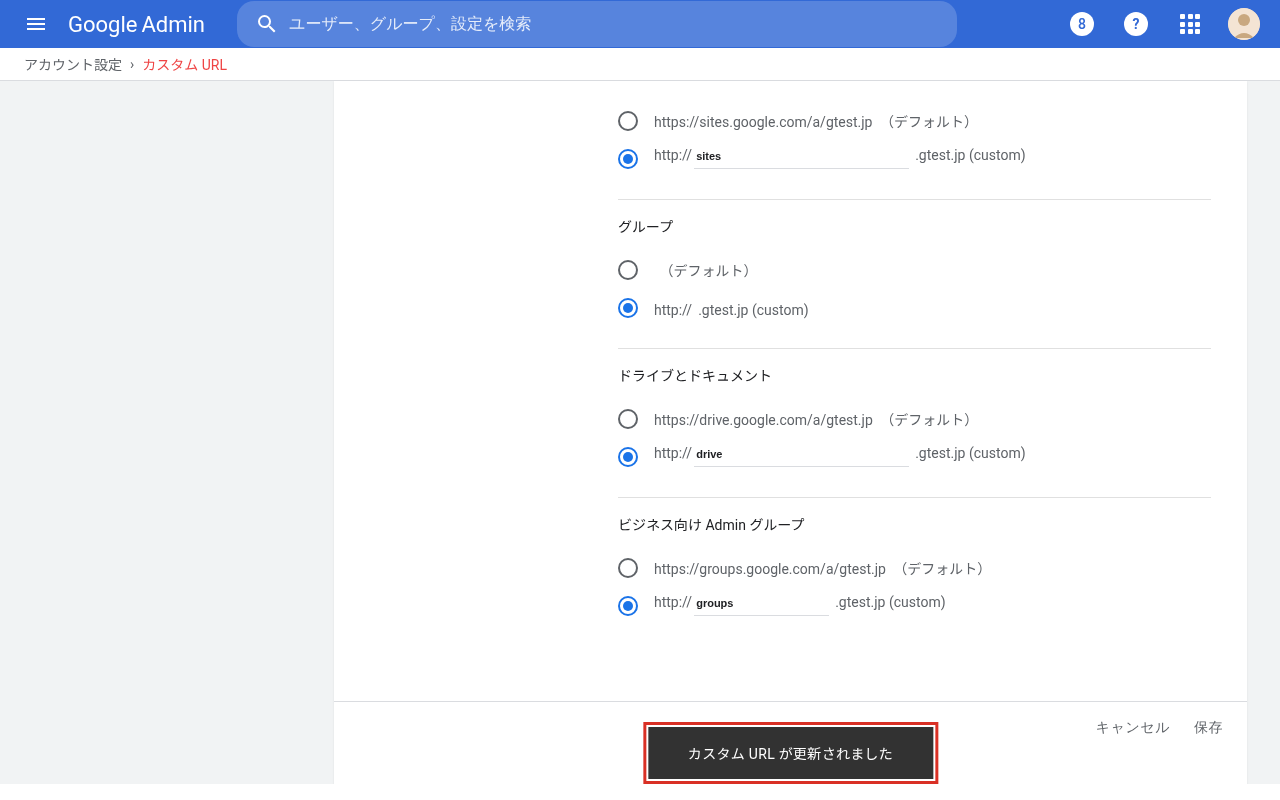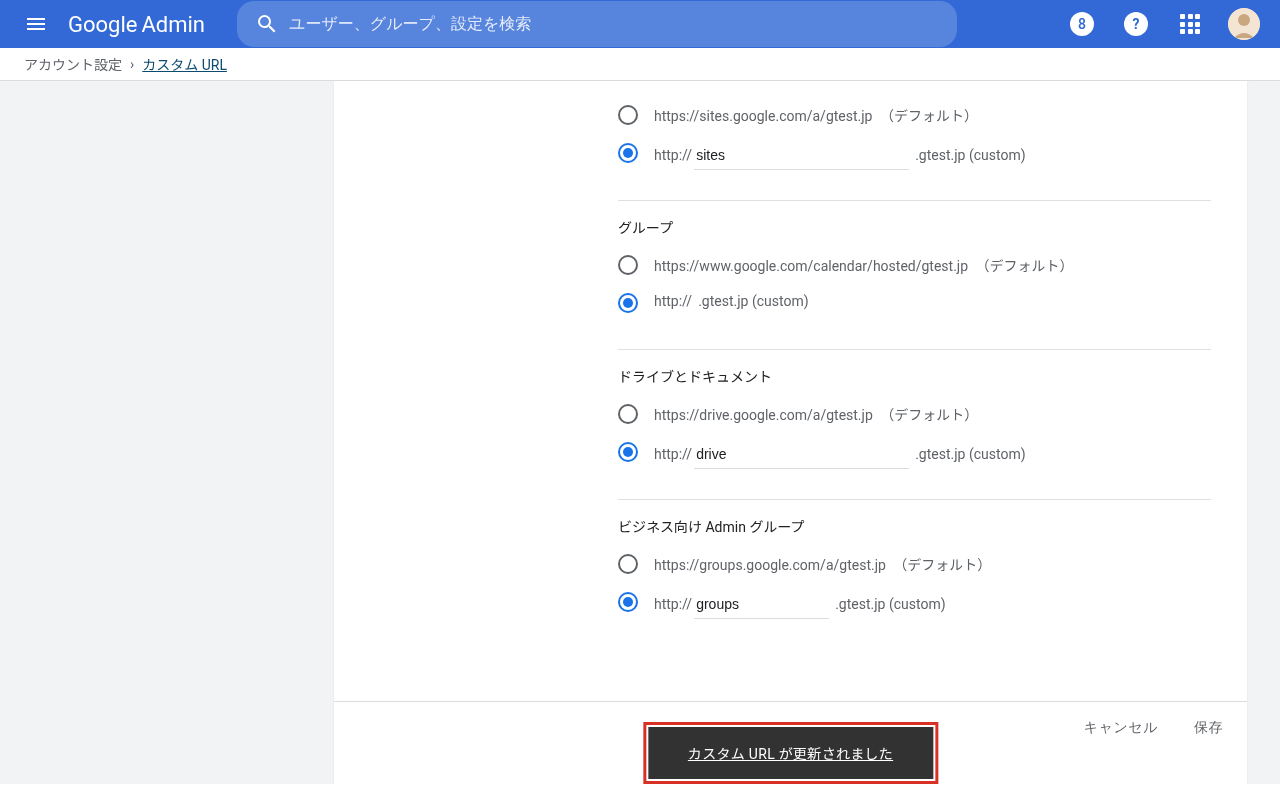--- a/index.html
+++ b/index.html
@@ -18,48 +18,48 @@
   .header-right { margin-left: auto; display: flex; align-items: center; gap: 6px; }
   .hdr-icon-btn { width: 48px; height: 48px; display: flex; align-items: center; justify-content: center; cursor: pointer; border-radius: 50%; }
   .circle-icon { width: 24px; height: 24px; border-radius: 50%; background: #fff; display: flex; align-items: center; justify-content: center; color: #3269d6; font-size: 14px; font-weight: 500; }
   .apps-icon { width: 20px; height: 20px; display: grid; grid-template-columns: repeat(3,1fr); grid-template-rows: repeat(3,1fr); gap: 2.5px; }
   .apps-icon span { background: #fff; border-radius: 1px; }
   .avatar { width: 32px; height: 32px; border-radius: 50%; background: #e8d4c0; display:flex; align-items:center; justify-content:center; overflow:hidden; }
   
   .breadcrumb { height: 33px; border-bottom: 1px solid #dadce0; display: flex; align-items: center; padding: 0 24px; font-size: 14px; color: #5f6368; gap: 8px; }
   .breadcrumb a { color: #5f6368; text-decoration: none; cursor: pointer; }
   .breadcrumb .chev { color: #5f6368; }
-  .breadcrumb .current { color: #0c4a6e; text-decoration: underline; }
+  .breadcrumb .current { color: #ef4444; }
   
   .page { display: flex; background: #f1f3f4; min-height: calc(800px - 97px); }
   .left-space { width: 334px; background: #f1f3f4; }
   .content-card { flex: 1; background: #fff; margin-right: 33px; position: relative; box-shadow: 0 1px 2px rgba(0,0,0,0.08); }
   
   .section { padding: 0 0 24px 0; margin: 0 24px; }
   .section-title { font-size: 14px; color: #202124; padding: 16px 0 12px 0; font-weight: 400; }
   .section.first { padding-top: 18px; }
   .divider { border-top: 1px solid #e0e0e0; margin: 0 24px; }
   
-  .radio-row { display: flex; align-items: flex-start; gap: 16px; padding: 6px 0; min-height: 38px; }
+  .radio-row { display: flex; align-items: flex-end; gap: 16px; padding: 6px 0; min-height: 38px; }
   .radio { width: 20px; height: 20px; border-radius: 50%; border: 2px solid #5f6368; cursor: pointer; display: inline-flex; align-items: center; justify-content: center; flex-shrink: 0; }
   .radio.checked { border-color: #1a73e8; }
   .radio.checked::after { content: ''; width: 10px; height: 10px; border-radius: 50%; background: #1a73e8; }
   .radio-label { color: #5f6368; font-size: 14px; display: flex; align-items: baseline; gap: 2px; }
   .url-prefix { color: #5f6368; }
-  .url-input { border: none; border-bottom: 1px solid #dadce0; outline: none; font-size: 14px; color: #202124; padding: 4px 2px 6px 2px; width: 215px; background: transparent; }
+  .url-input { border: none; border-bottom: 1px solid #dadce0; outline: none; font-size: 11px; color: #202124; padding: 4px 2px 6px 2px; width: 215px; background: transparent; font-weight: bold; }
   .url-suffix { color: #5f6368; margin-left: 4px; }
   
   .content-inner { padding-left: 260px; padding-right: 12px; padding-top: 0; height: 620px; overflow-y: auto; }
   
-  .footer-bar { border-top: 1px solid #dadce0; height: 52px; display: flex; align-items: center; justify-content: flex-end; padding: 0 24px; gap: 36px; }
+  .footer-bar { border-top: 1px solid #dadce0; height: 52px; display: flex; align-items: center; justify-content: flex-end; padding: 0 24px; gap: 24px; }
   .txt-btn { color: #5f6368; font-size: 14px; cursor: pointer; background: none; border: none; padding: 8px 0; letter-spacing: 0.5px; }
   
   .toast-wrap { position: absolute; left: 50%; transform: translateX(-50%); bottom: 0px; }
   .toast-border { border: 3px solid #d93025; padding: 2px; }
-  .toast { background: #323232; color: #fff; padding: 16px 40px; font-size: 14px; letter-spacing: 0.3px; text-decoration: underline; }
+  .toast { background: #323232; color: #fff; padding: 16px 40px; font-size: 14px; letter-spacing: 0.3px; }
 </style>
 </head>
 <body>
 
 <div class="header">
   <div class="menu-btn">
     <svg class="menu-icon" viewBox="0 0 24 24" fill="#fff">
         <path d="M3 18h18v-2H3v2zm0-5h18v-2H3v2zm0-7v2h18V6H3z"></path>
       </svg>
   </div>
@@ -133,21 +133,21 @@
           </span>
         </div>
       </div>
       <div class="divider"></div>
 
       <div class="section">
         <div class="section-title">グループ</div>
         <div class="radio-row">
           <span class="radio"></span>
           <span class="radio-label">
-            <span>https://www.google.com/calendar/hosted/gtest.jp</span>&nbsp;
+            &nbsp;
             <span>（デフォルト）</span>
           </span>
         </div>
         <div class="radio-row">
           <span class="radio checked"></span>
           <span class="radio-label">
             <span class="url-prefix">http:// </span>
             <span class="url-suffix">.gtest.jp (custom)</span>
           </span>
         </div>

